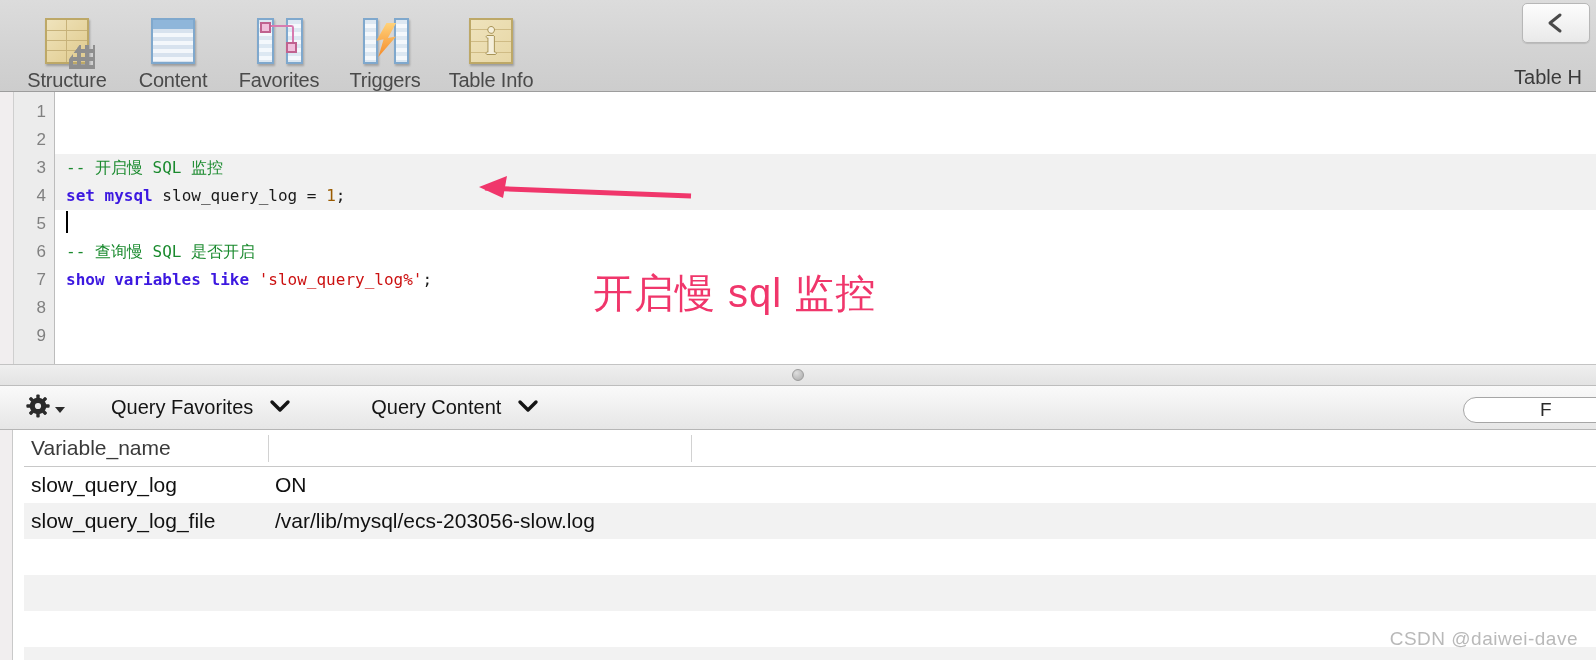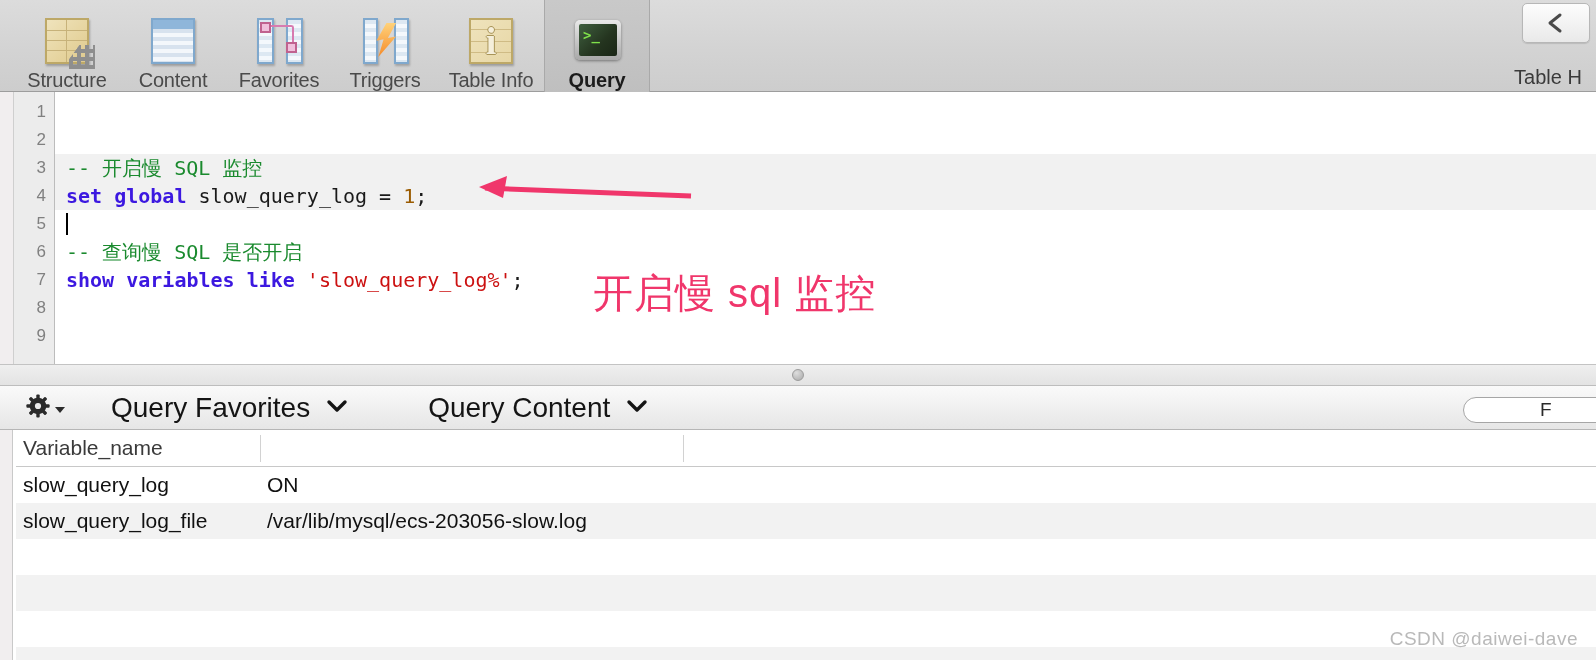--- a/index.html
+++ b/index.html
@@ -179,21 +179,21 @@
   .gutter .ln {
     font-family: "Liberation Sans", sans-serif;
     font-size: 17px; color: #808080; line-height: 28px; padding-right: 8px;
   }
   .code {
     flex: 1; height: 100%; background: #ffffff; position: relative;
     padding-top: 6px; overflow: hidden;
   }
   .cl {
     height: 28px; line-height: 28px; padding-left: 11px;
-    font-family: "DejaVu Sans Mono", monospace; font-size: 20px; white-space: pre;
+    font-family: "DejaVu Sans Mono", monospace; font-size: 16px; white-space: pre;
   }
   .cl.hl { background: #f1f1f1; }
   .tok-comment { color: #1a8a2e; }
   .tok-kw { color: #3c18e0; font-weight: 700; }
   .tok-id { color: #1a1a1a; }
   .tok-op { color: #1a1a1a; }
   .tok-num { color: #9a5b00; }
   .tok-str { color: #cc1111; }
   .caret {
     display: inline-block; width: 2px; height: 22px; background: #000;
@@ -224,39 +224,39 @@
     background: linear-gradient(to bottom, #fafafa, #e6e6e6);
     border-bottom: 1px solid #b6b6b6;
     display: flex; align-items: center;
   }
   .gear-btn { display: flex; align-items: center; margin-left: 26px; }
   .gear-btn .tri {
     width: 0; height: 0; border-left: 5px solid transparent; border-right: 5px solid transparent;
     border-top: 6px solid #2b2b2b; margin-left: 5px; margin-top: 4px;
   }
   .dropmenu { display: flex; align-items: center; margin-left: 48px; }
-  .dropmenu .txt { font-size: 28px; color: #141414; }
+  .dropmenu .txt { font-size: 20px; color: #141414; }
   .dropmenu .chev { margin-left: 16px; display: block; }
   .filter-field {
     position: absolute; left: 1463px; top: 397px; width: 160px; height: 26px;
     background: #fff; border: 1px solid #a6a6a6; border-radius: 13px;
     display: flex; align-items: center; padding-left: 76px; overflow: hidden;
   }
   .filter-field .ph { font-size: 19px; color: #2a2a2a; white-space: nowrap; }
 
   
   .result {
     position: absolute; left: 0; top: 430px; width: 1596px; height: 230px;
     background: #ffffff;
   }
   .result-leftpad {
     position: absolute; left: 0; top: 0; width: 13px; height: 230px;
     background: #f1eeef; border-right: 1px solid #c9c9c9;
   }
-  .grid { position: absolute; left: 16px; top: 0; right: 0; height: 230px; }
+  .grid { position: absolute; left: 24px; top: 0; right: 0; height: 230px; }
   .row { position: relative; height: 36px; display: flex; align-items: center; }
   .row.head {
     height: 37px; background: #ffffff; border-bottom: 1px solid #c8c8c8;
   }
   .row.alt { background: #f2f2f2; }
   .cell {
     font-size: 21px; color: #111; white-space: nowrap; overflow: hidden;
     padding-left: 7px;
   }
   .cell.c1 { width: 244px; }
@@ -316,28 +316,20 @@
         <div class="lbl">Triggers</div>
       </div>
 
       <div class="tab">
         <div class="ico">
             <div class="ic-info"></div>
           </div>
         <div class="lbl">Table Info</div>
       </div>
 
-      <div class="tab selected">
-        <div class="ico">
-          <div class="ic-query">
-              <div class="scr"></div>
-            </div>
-        </div>
-        <div class="lbl">Query</div>
-      </div>
 
     </div>
 
     <div class="toolbar-right">
       <div class="back-btn">
         <span>
           <svg width="22" height="24" viewBox="0 0 22 24">
             <polyline points="15,4 5,12 15,20" fill="none" stroke="#4a4a4a" stroke-width="3" stroke-linecap="round" stroke-linejoin="round"></polyline>
           </svg>
         </span>
@@ -359,21 +351,21 @@
       <div class="ln">7</div>
       <div class="ln">8</div>
       <div class="ln">9</div>
     </div>
 
     <div class="code">
       <div id="code-lines">
           <div class="cl"></div>
           <div class="cl"></div>
           <div class="cl hl"><span class="tok-comment">-- 开启慢 SQL 监控</span></div>
-          <div class="cl hl"><span class="tok-kw">set</span><span> </span><span class="tok-kw">global</span><span> </span><span class="tok-id">slow_query_log</span><span class="tok-op"> = </span><span class="tok-num">1</span><span class="tok-op">;</span></div>
+          <div class="cl hl"><span class="tok-kw">set</span><span> </span><span class="tok-kw">mysql</span><span> </span><span class="tok-id">slow_query_log</span><span class="tok-op"> = </span><span class="tok-num">1</span><span class="tok-op">;</span></div>
           <div class="cl"><span class="caret"></span></div>
           <div class="cl"><span class="tok-comment">-- 查询慢 SQL 是否开启</span></div>
           <div class="cl"><span class="tok-kw">show</span><span> </span><span class="tok-kw">variables</span><span> </span><span class="tok-kw">like</span><span> </span><span class="tok-str">'slow_query_log%'</span><span class="tok-op">;</span></div>
           <div class="cl"></div>
           <div class="cl"></div>
         </div>
 
       <svg class="annot-svg">
         <line x1="636" y1="104" x2="430" y2="96" stroke="#f0366b" stroke-width="5"></line>
         <polygon points="424,95 452,84 448,106" fill="#f0366b"></polygon>

